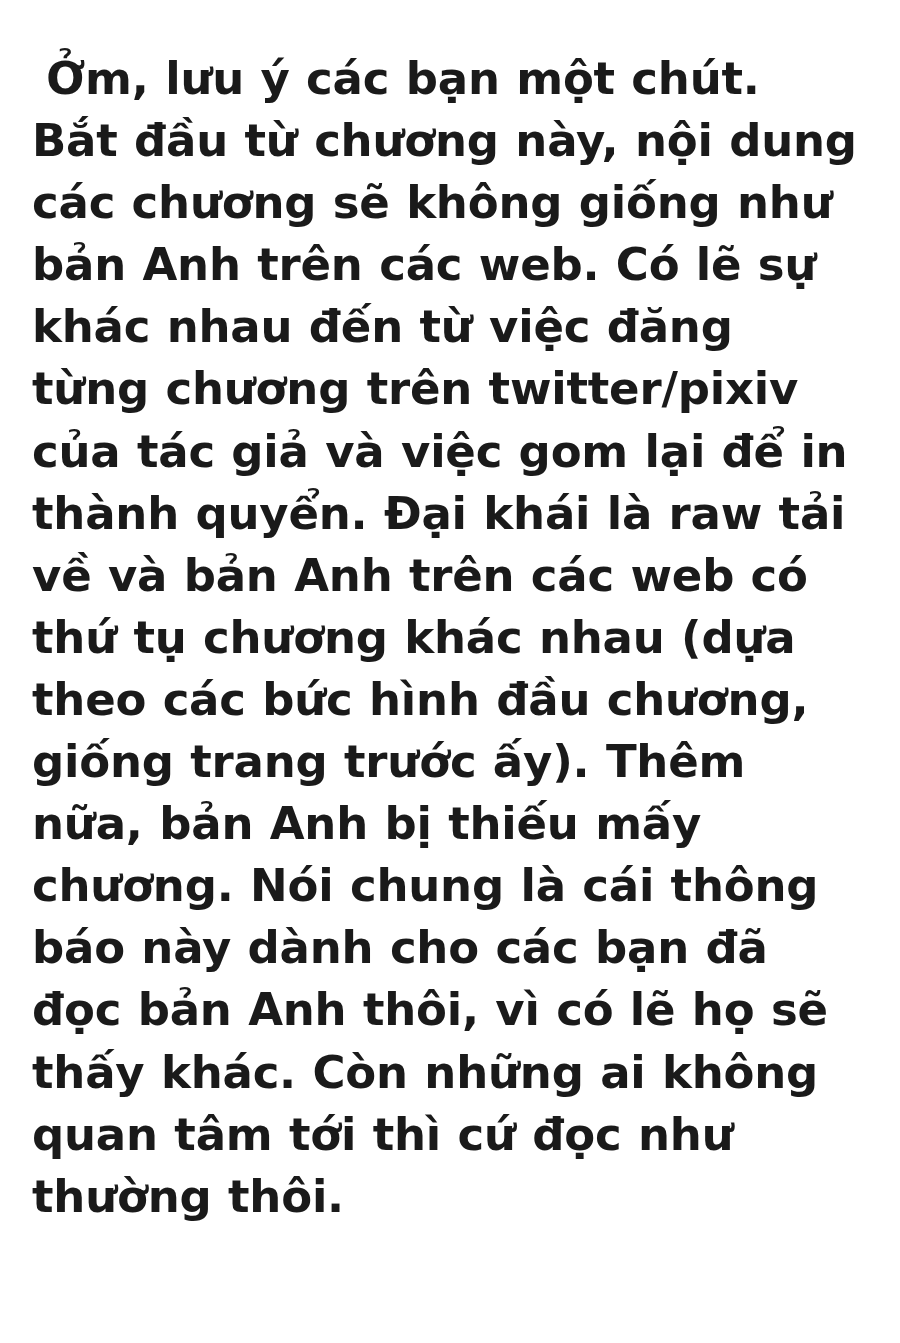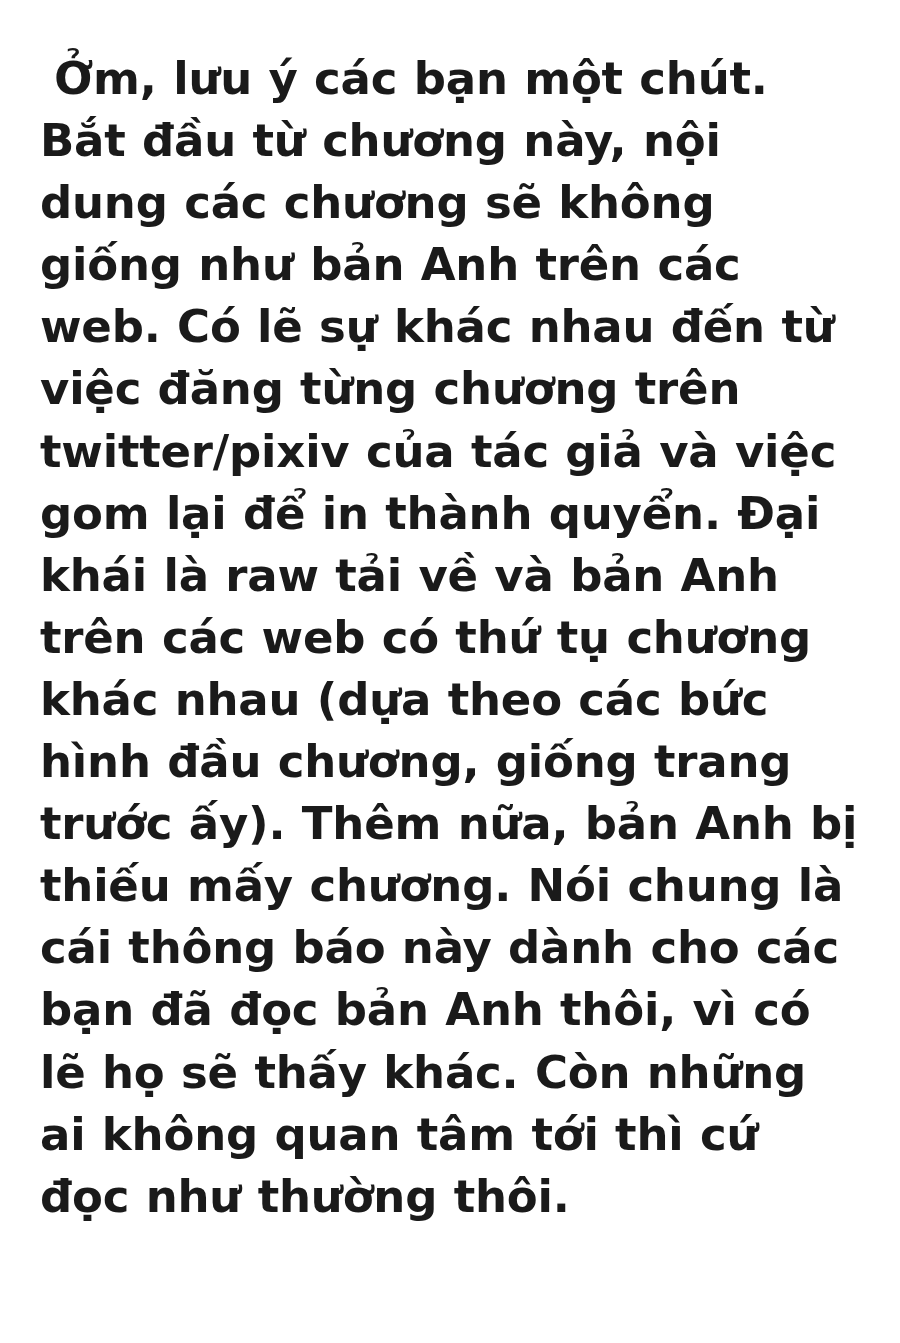--- a/index.html
+++ b/index.html
@@ -12,21 +12,21 @@
     height: 1343px;
     overflow: hidden;
     font-family: "DejaVu Sans", sans-serif;
   }
   .page {
     position: relative;
     width: 900px;
     height: 1234px;
     background: #ffffff;
     box-sizing: border-box;
-    padding: 48px 40px 20px 40px;
+    padding: 48px 40px 20px 32px;
   }
   .note-text {
     margin: 0;
     font-family: "DejaVu Sans", sans-serif;
     font-weight: 700;
     font-size: 45px;
     line-height: 1.38;
     letter-spacing: -0.2px;
     color: #1a1a1a;
     text-indent: 14px;

